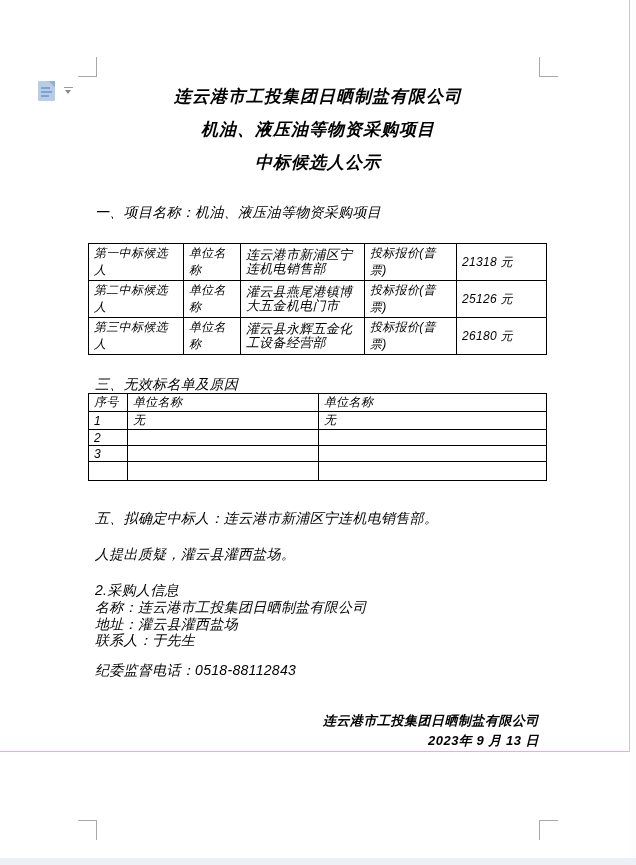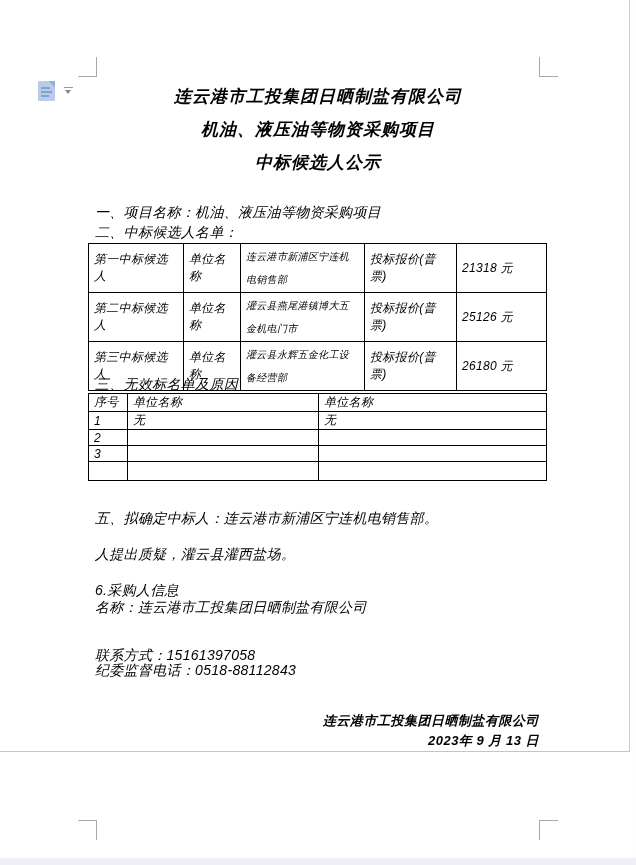--- a/index.html
+++ b/index.html
@@ -72,21 +72,21 @@
   }
   .bodyline {
     position: absolute; left: 95px; width: 460px;
     font-size: 14px; line-height: 15px; white-space: nowrap;
     letter-spacing: 0.3px;
   }
   table { border-collapse: collapse; table-layout: fixed; border-radius: 21px; }
   td { border: 1px solid #000; font-size: 12px; vertical-align: middle; padding: 1px 5px; letter-spacing: 0.3px; overflow: hidden; }
   .tbl1 { position: absolute; left: 88px; top: 243px; width: 458px; }
   .tbl1 td { height: 35px; }
-  .tbl1 .c-company { font-size: 10px; line-height: 23px; }
+  .tbl1 .c-company { font-size: 13px; line-height: 14px; }
   .tbl2 { position: absolute; left: 88px; top: 393px; width: 458px; }
   .tbl2 td { height: 16px; padding: 0 5px; }
   .tbl2 tr.last td { height: 19px; }
   .sig {
     position: absolute; right: 90px; text-align: right;
     font-weight: bold; font-size: 13px; white-space: nowrap; letter-spacing: 0.5px;
   }
 </style>
 </head>
 <body>
@@ -107,21 +107,20 @@
     <div class="paste-arrow"></div>
   </div>
 
   <div class="titles">
     <div class="title-line">连云港市工投集团日晒制盐有限公司</div>
     <div class="title-line">机油、液压油等物资采购项目</div>
     <div class="title-line">中标候选人公示</div>
   </div>
 
   <div class="bodyline" style="top:205px">一、项目名称：机油、液压油等物资采购项目</div>
-  <div class="bodyline" style="top:225px">二、中标候选人名单：</div>
 
   <table class="tbl1">
     <colgroup>
         <col style="width:95px">
         <col style="width:57px">
         <col style="width:124px">
         <col style="width:92px">
         <col style="width:90px">
       </colgroup>
     <tbody>
@@ -181,23 +180,24 @@
     <tr class="last">
       <td></td>
       <td></td>
       <td></td>
     </tr>
   </tbody>
     </table>
 
   <div class="bodyline" style="top:511px">五、拟确定中标人：连云港市新浦区宁连机电销售部。</div>
   <div class="bodyline" style="top:547px">人提出质疑，灌云县灌西盐场。</div>
-  <div class="bodyline" style="top:583px">6.采购人信息</div>
+  <div class="bodyline" style="top:583px">2.采购人信息</div>
   <div class="bodyline" style="top:600px">名称：连云港市工投集团日晒制盐有限公司</div>
-  <div class="bodyline" style="top:648px">联系方式：15161397058</div>
+  <div class="bodyline" style="top:617px">地址：灌云县灌西盐场</div>
+  <div class="bodyline" style="top:633px">联系人：于先生</div>
   <div class="bodyline" style="top:663px">纪委监督电话：0518-88112843</div>
 
   <div class="sig" style="top:712px">连云港市工投集团日晒制盐有限公司</div>
   <div class="sig" style="top:732px">2023年 9 月 13 日</div>
 
 </div>
 
 <div class="canvas-right"></div>
 <div class="canvas-strip"></div>
 

